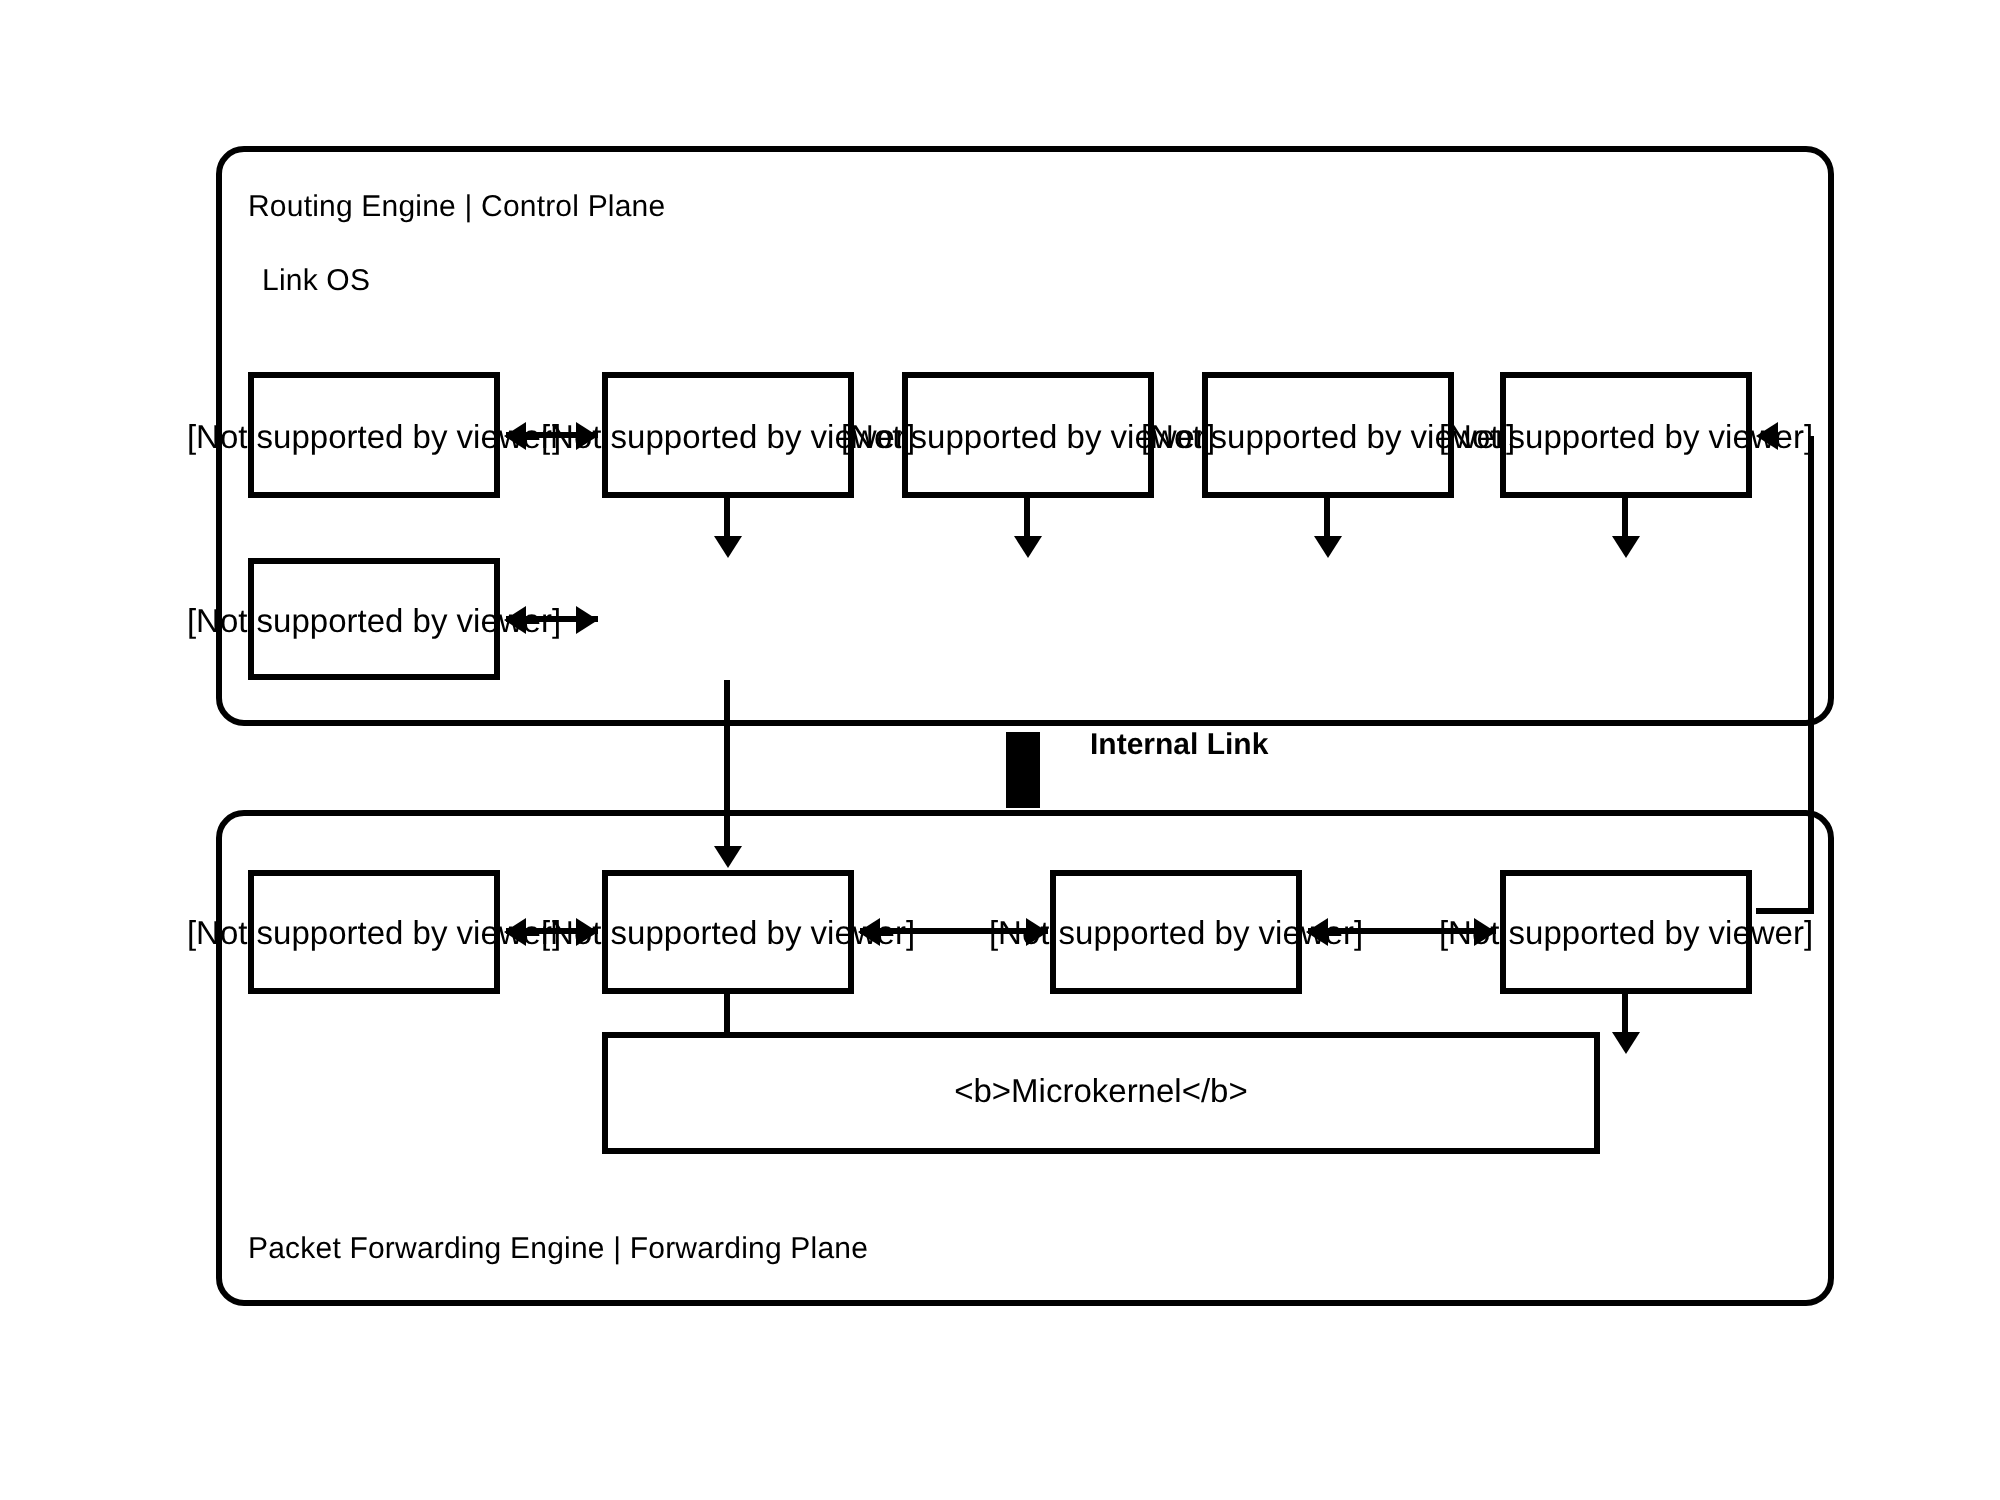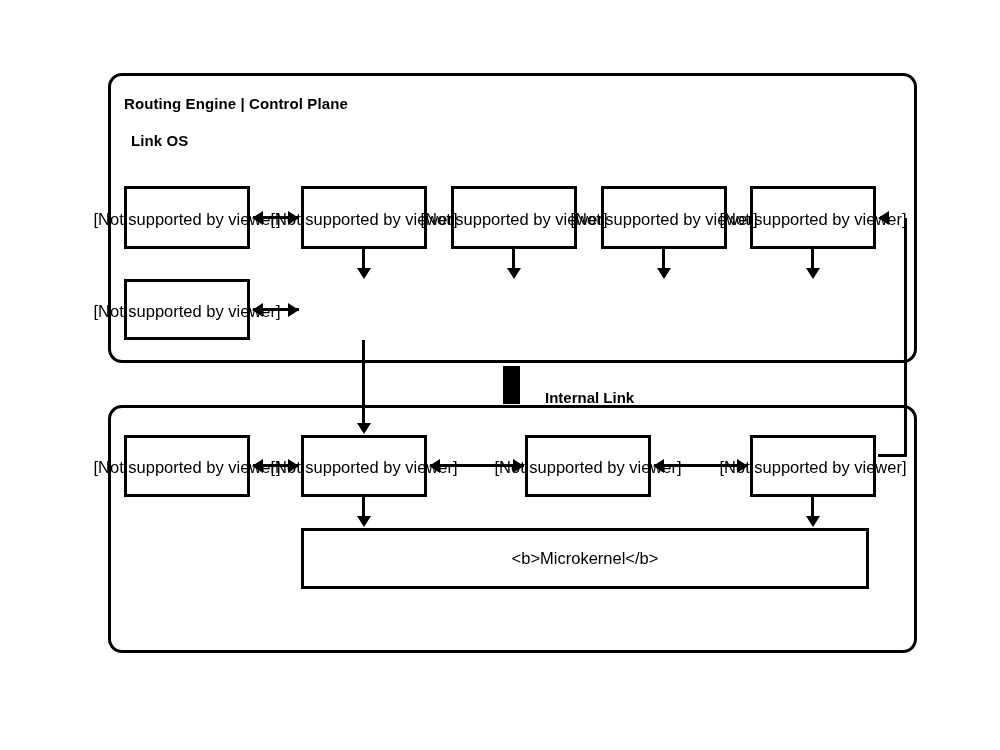--- a/index.html
+++ b/index.html
@@ -20,21 +20,21 @@
   .container-box {
     position: absolute;
     box-sizing: border-box;
     border: 3px solid #000000;
     border-radius: 14px;
     background: #ffffff;
   }
   .container-label {
     position: absolute;
     font-size: 15px;
-    font-weight: bold;
+    font-weight: normal;
     color: #000000;
     white-space: nowrap;
     letter-spacing: 0.1px;
   }
   .node-box {
     position: absolute;
     box-sizing: border-box;
     border: 3px solid #000000;
     background: #ffffff;
     z-index: 6;
@@ -158,31 +158,32 @@
 
   <div class="node-box" style="left:124px; top:279px; width:126px; height:61px;"></div>
   <div class="node-label" style="left:62px; top:303px; width:250px;">[Not supported by viewer]</div>
 
   <div class="hline" style="left:253px; top:308px; width:46px;"></div>
   <div class="arrow-left" style="left:252px; top:303px;"></div>
   <div class="arrow-right" style="left:288px; top:303px;"></div>
 
 
   <div class="link-bar" style="left:503px; top:366px; width:17px; height:38px;"></div>
-  <div class="link-label" style="left:545px; top:389px;text-align:right;">Internal Link</div>
+  <div class="link-label" style="left:545px; top:364px;text-align:right;">Internal Link</div>
 
   <div class="vline" style="left:362px; top:340px; height:85px;"></div>
   <div class="arrow-down" style="left:357px; top:423px;"></div>
 
   <div class="vline" style="left:904px; top:218px; height:238px;"></div>
   <div class="hline" style="left:878px; top:454px; width:29px;"></div>
   <div class="arrow-left" style="left:878px; top:211px;"></div>
 
   <div class="container-box" style="left:108px; top:405px; width:809px; height:248px;"></div>
 
+  <div class="container-label" style="left:124px; top:616px;">Packet Forwarding Engine | Forwarding Plane</div>
 
   <div class="node-box" style="left:124px; top:435px; width:126px; height:62px;"></div>
   <div class="node-label" style="left:62px; top:459px; width:250px;">[Not supported by viewer]</div>
 
   <div class="node-box" style="left:301px; top:435px; width:126px; height:62px;"></div>
   <div class="node-label" style="left:239px; top:459px; width:250px;">[Not supported by viewer]</div>
 
   <div class="node-box" style="left:525px; top:435px; width:126px; height:62px;"></div>
   <div class="node-label" style="left:463px; top:459px; width:250px;">[Not supported by viewer]</div>
 
@@ -200,17 +201,17 @@
   <div class="hline" style="left:654px; top:464px; width:94px;"></div>
   <div class="arrow-left" style="left:653px; top:459px;"></div>
   <div class="arrow-right" style="left:737px; top:459px;"></div>
 
   <div class="vline" style="left:362px; top:497px; height:22px;"></div>
   <div class="arrow-down" style="left:357px; top:516px;"></div>
 
   <div class="vline" style="left:811px; top:497px; height:22px;"></div>
   <div class="arrow-down" style="left:806px; top:516px;"></div>
 
-  <div class="wide-box" style="left:301px; top:528px; width:568px; height:61px;align-items:center;">
+  <div class="wide-box" style="left:301px; top:516px; width:499px; height:61px;align-items:center;">
     <span>&lt;b&gt;Microkernel&lt;/b&gt;</span>
   </div>
 
 </div>
 
 </body></html>

